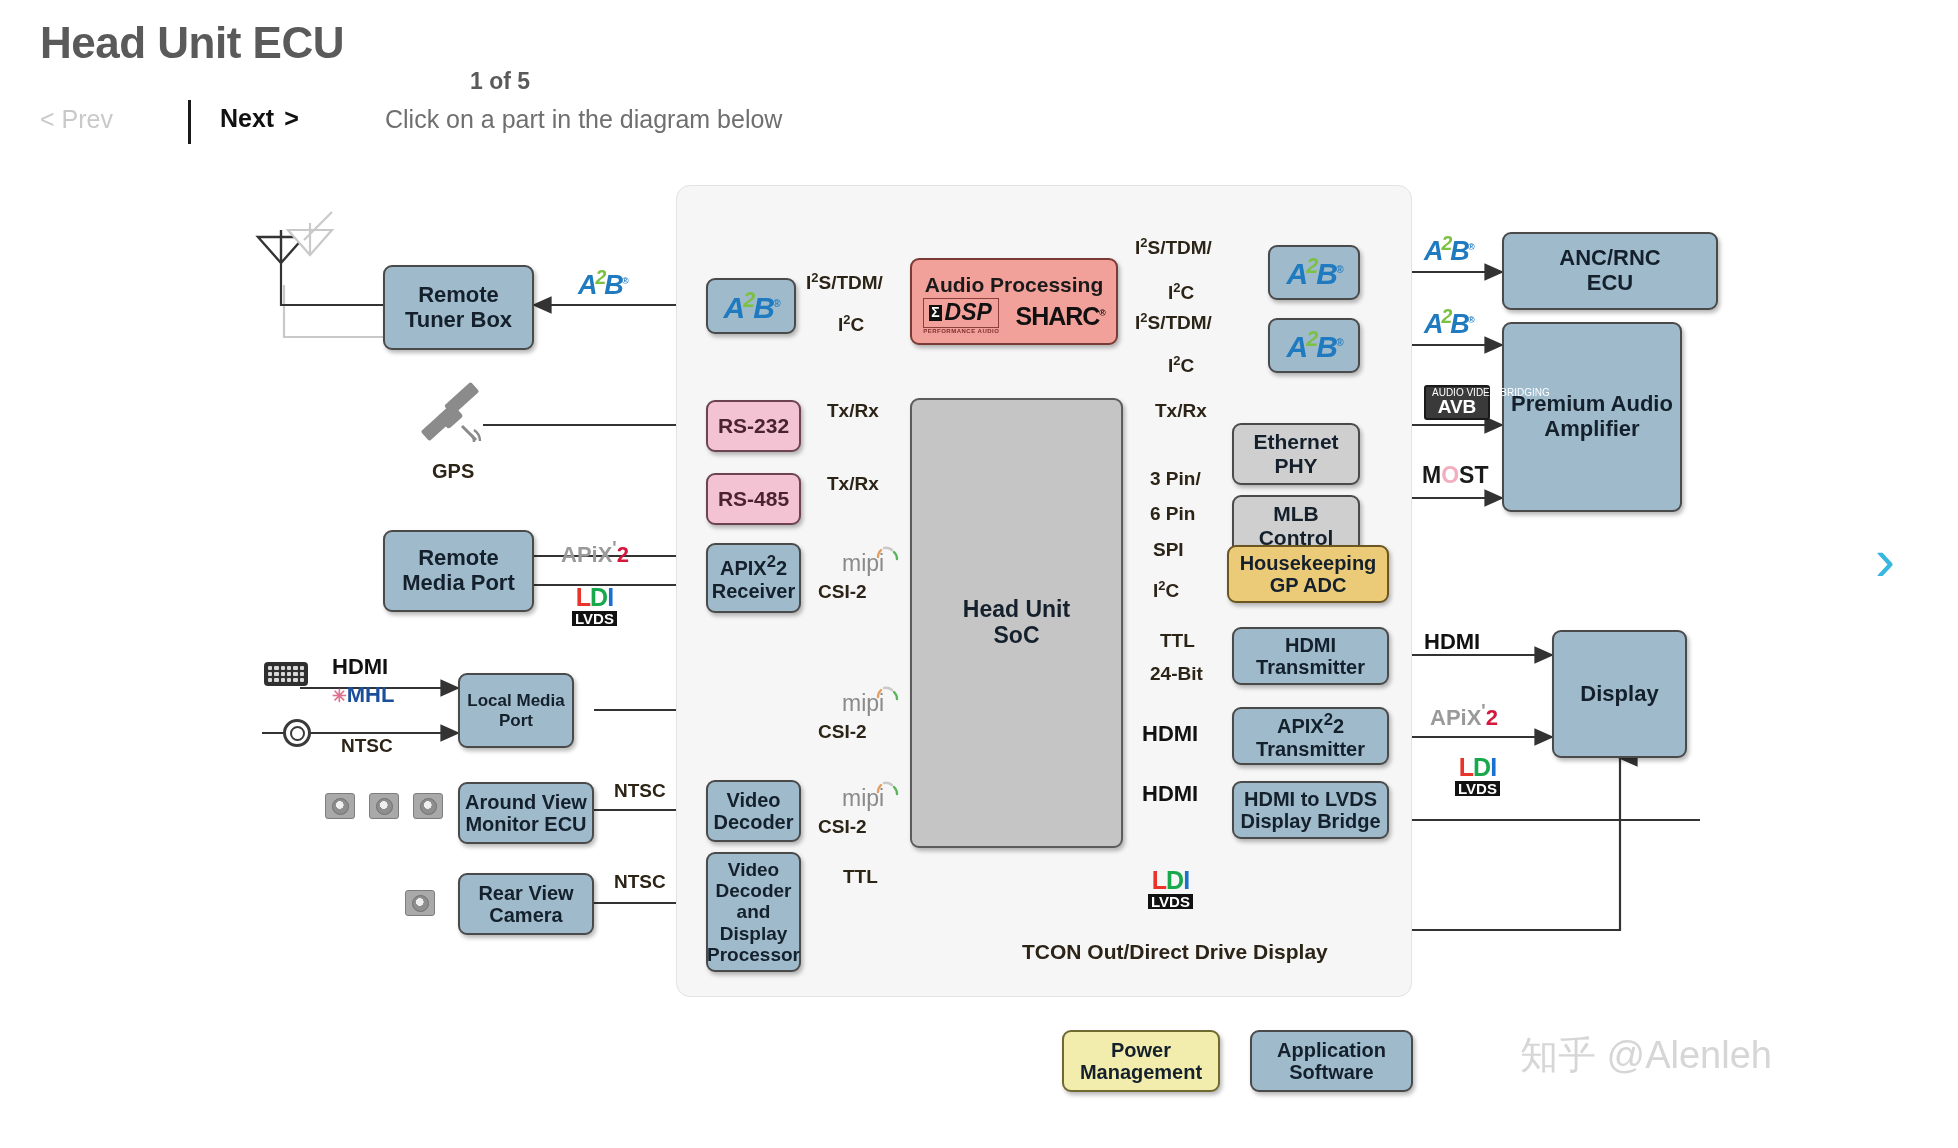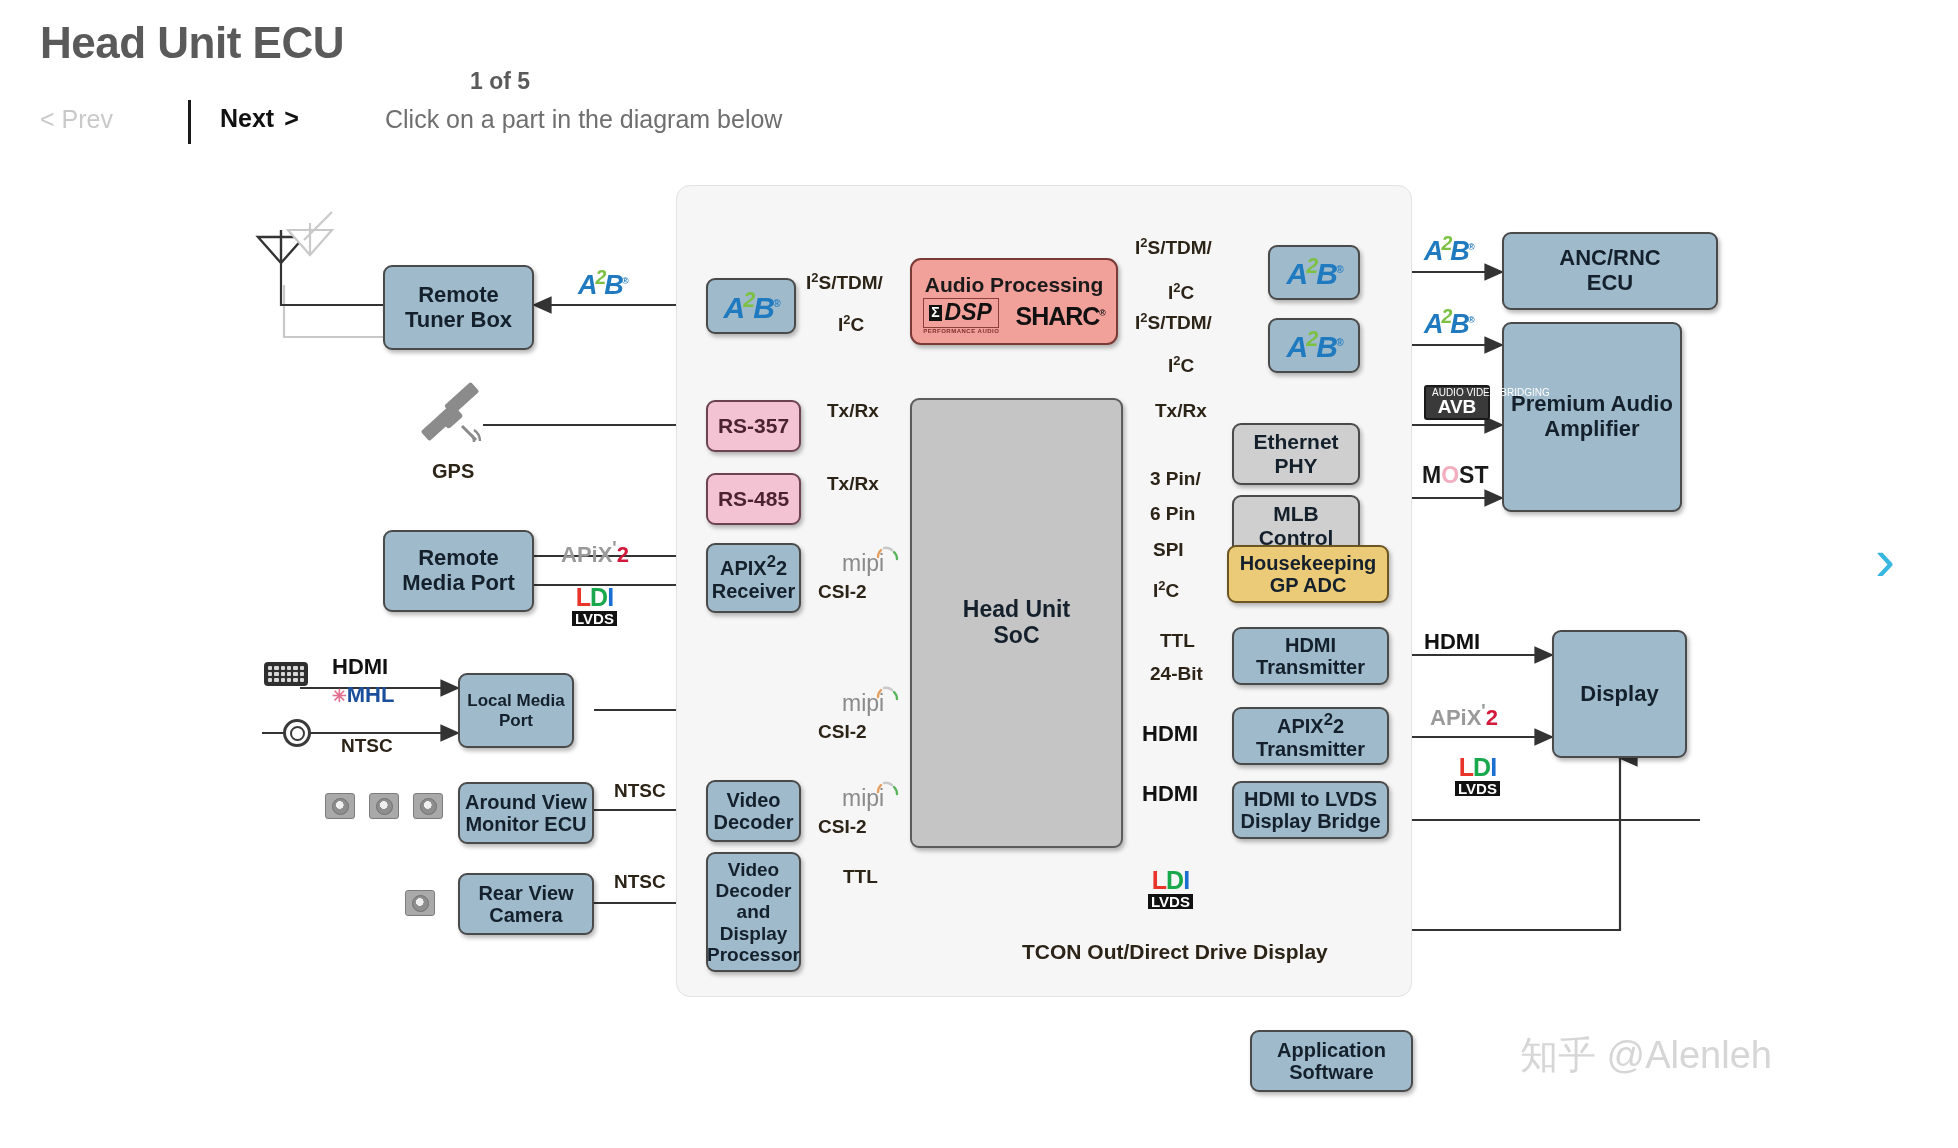--- a/index.html
+++ b/index.html
@@ -52,21 +52,21 @@
     text-align:center;
     font-weight:bold;
     color:#14202c;
     line-height:1.12;
     box-shadow: 2px 3px 4px rgba(0,0,0,0.28);
     z-index:6;
   }
   .blue  { background:#9fbacb; }
   .pink  { background:#f4c3d3; border-color:#6d4352; color:#4a2230;}
   .gray  { background:#cfcfcf;margin-top:25px; }
-  .salmon{ background:#f2a09a; border-color:#7a3a36; color:#1a1a1a;border-radius:11px; }
+  .salmon{ background:#f2a09a; border-color:#7a3a36; color:#1a1a1a; }
   .gold  { background:#eccb78; border-color:#6b5520; }
   .yellow{ background:#f2edad; border-color:#6f6a30; }
   .soc   { background:#c5c5c5; border-color:#5c5c5c; }
 
   .panel {
     position:absolute;
     background:#f6f6f6;
     border:1px solid #e3e3e3;
     border-radius:14px;
     z-index:1;
@@ -352,21 +352,21 @@
 
   <div class="node blue" style="left:1502px;top:232px;width:216px;height:78px;font-size:22px;">
     <div><span>ANC/RNC</span><br><span>ECU</span></div>
   </div>
 
   <div class="node blue" style="left:1502px;top:322px;width:180px;height:190px;font-size:22px;">
     <div><span>Premium Audio</span><br><span>Amplifier</span></div>
   </div>
 
   <div class="node pink" style="left:706px;top:400px;width:95px;height:52px;font-size:21px;">
-    <span>RS-357</span>
+    <span>RS-232</span>
   </div>
   <div class="node pink" style="left:706px;top:473px;width:95px;height:52px;font-size:21px;">
     <span>RS-485</span>
   </div>
 
   <div class="node blue" style="left:706px;top:543px;width:95px;height:70px;font-size:20px;">
     <div><span>APIX<sup>2</sup>2</span><br><span>Receiver</span></div>
   </div>
 
   <div class="node blue" style="left:383px;top:530px;width:151px;height:82px;font-size:22px;">
@@ -419,20 +419,23 @@
     <div><span>APIX<sup>2</sup>2</span><br><span>Transmitter</span></div>
   </div>
   <div class="node blue" style="left:1232px;top:781px;width:157px;height:58px;font-size:20px;">
     <div><span>HDMI to LVDS</span><br><span>Display Bridge</span></div>
   </div>
 
   <div class="node blue" style="left:1552px;top:630px;width:135px;height:128px;font-size:22px;">
     <span>Display</span>
   </div>
 
+  <div class="node yellow" style="left:1062px;top:1030px;width:158px;height:62px;font-size:20px;">
+    <div><span>Power</span><br><span>Management</span></div>
+  </div>
   <div class="node blue" style="left:1250px;top:1030px;width:163px;height:62px;font-size:20px;">
     <div><span>Application</span><br><span>Software</span></div>
   </div>
 
   <div class="phone-icon" style="left:264px;top:662px;">
     <i></i>
       <i></i>
       <i></i>
       <i></i>
       <i></i>

